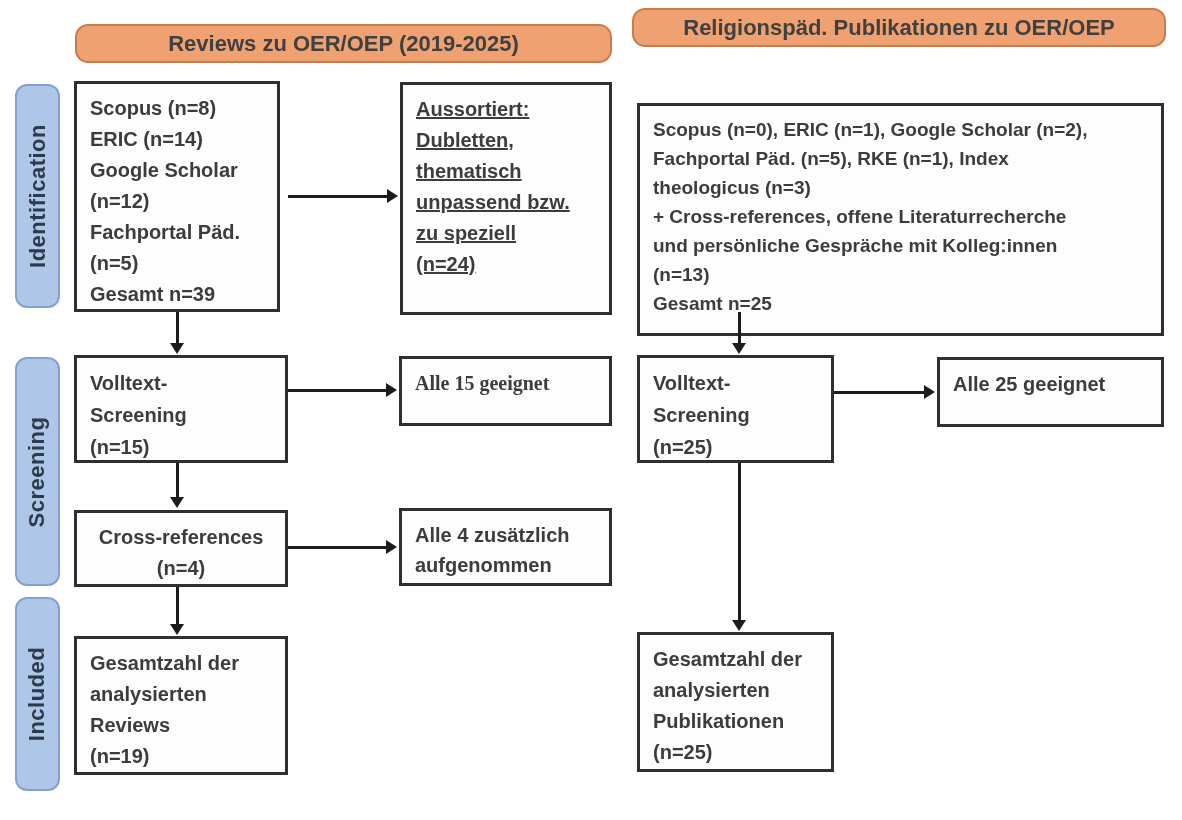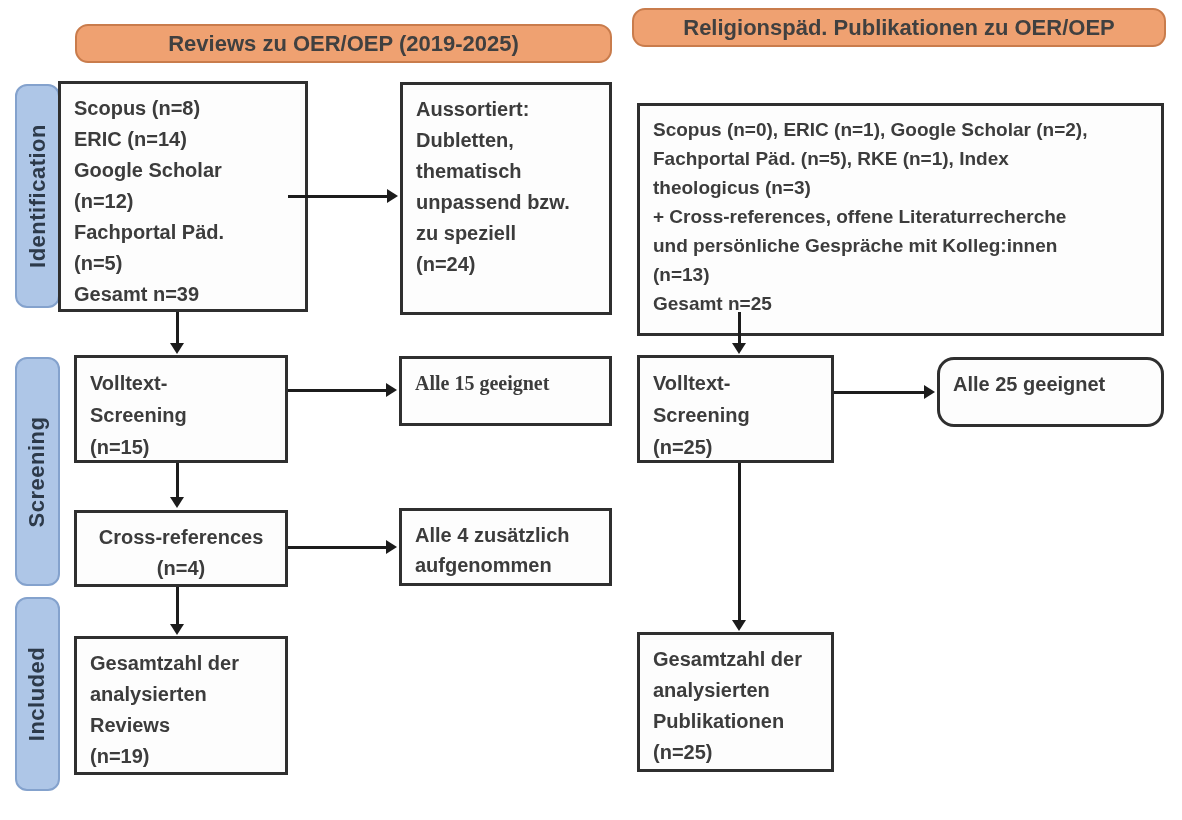--- a/index.html
+++ b/index.html
@@ -105,29 +105,29 @@
   <div class="stage-label" style="left:15px; top:84px; width:45px; height:224px;">
     <span>Identification</span>
   </div>
   <div class="stage-label" style="left:15px; top:357px; width:45px; height:229px;">
     <span>Screening</span>
   </div>
   <div class="stage-label" style="left:15px; top:597px; width:45px; height:194px;">
     <span>Included</span>
   </div>
 
-  <div class="box" style="left:58px; top:81px; width:250px; height:231px; line-height:31px;">Scopus (n=8)
+  <div class="box" style="left:74px; top:81px; width:206px; height:231px; line-height:31px;">Scopus (n=8)
 ERIC (n=14)
 Google Scholar
 (n=12)
 Fachportal Päd.
 (n=5)
 Gesamt n=39</div>
 
-  <div class="box" style="left:400px; top:82px; width:212px; height:233px; line-height:31px;">Aussortiert:
+  <div class="box" style="left:400px; top:82px; width:212px; height:233px; line-height:31px;text-decoration:underline;">Aussortiert:
 Dubletten,
 thematisch
 unpassend bzw.
 zu speziell
 (n=24)</div>
 
   <div class="box" style="left:74px; top:355px; width:214px; height:108px; line-height:32px;">Volltext-
 Screening
 (n=15)</div>
 
@@ -149,21 +149,21 @@
 theologicus (n=3)
 + Cross-references, offene Literaturrecherche
 und persönliche Gespräche mit Kolleg:innen
 (n=13)
 Gesamt n=25</div>
 
   <div class="box" style="left:637px; top:355px; width:197px; height:108px; line-height:32px;">Volltext-
 Screening
 (n=25)</div>
 
-  <div class="box" style="left:937px; top:357px; width:227px; height:70px;border-radius:17px;">Alle 25 geeignet</div>
+  <div class="box" style="left:937px; top:357px; width:227px; height:70px;">Alle 25 geeignet</div>
 
   <div class="box" style="left:637px; top:632px; width:197px; height:140px; line-height:31px;">Gesamtzahl der
 analysierten
 Publikationen
 (n=25)</div>
 
   <div class="arr-v" style="left:176px; top:312px; height:32px;"></div>
   <div class="arr-v" style="left:176px; top:463px; height:35px;"></div>
   <div class="arr-v" style="left:176px; top:587px; height:38px;"></div>
   <div class="arr-v" style="left:738px; top:312px; height:32px;"></div>

